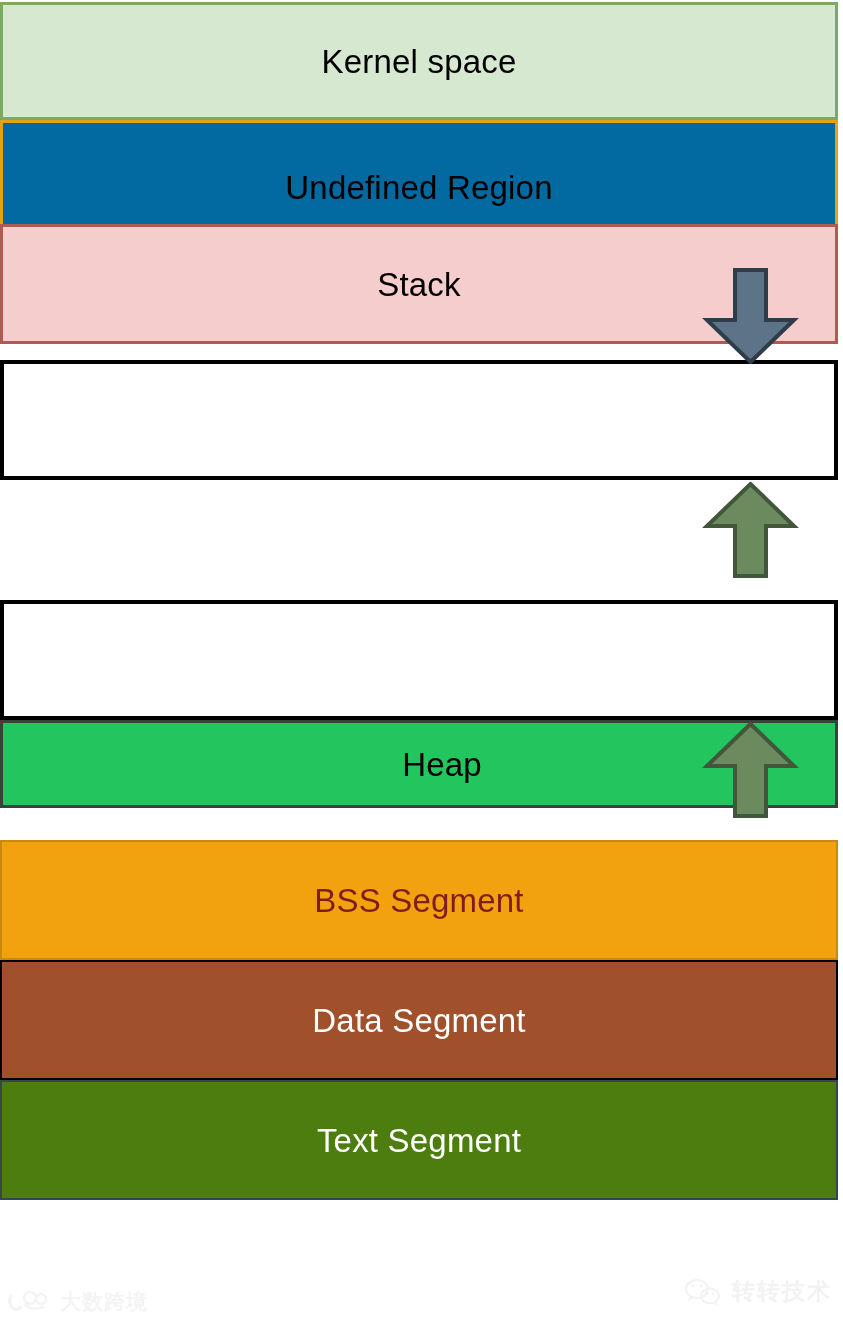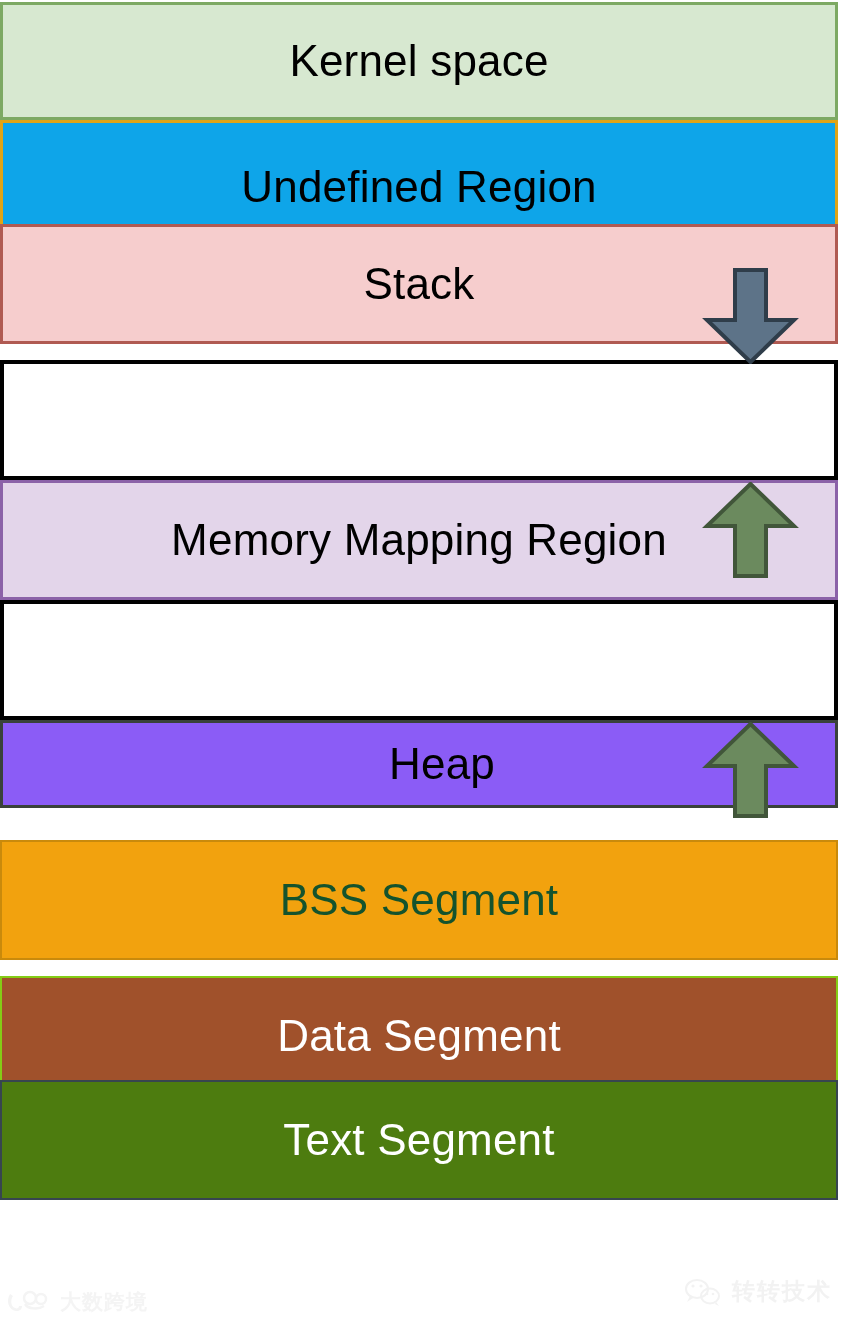--- a/index.html
+++ b/index.html
@@ -20,21 +20,21 @@
   .band {
     position: absolute;
     left: 0;
     width: 838px;
     box-sizing: border-box;
     display: flex;
     align-items: center;
     justify-content: center;
   }
   .band-label {
-    font-size: 44px;
+    font-size: 33px;
     line-height: 1;
     letter-spacing: 0.2px;
     white-space: nowrap;
     text-align: center;
     position: relative;
     z-index: 2;
   }
   .arrow {
     position: absolute;
     z-index: 3;
@@ -65,45 +65,42 @@
 </style>
 </head>
 <body>
 
 <div id="diagram">
 
   <div class="band" style="top:2px;height:118px;background:#d7e8d0;border:3px solid #7da963;">
     <span class="band-label" style="color:#000000;">Kernel space</span>
   </div>
 
-  <div class="band" style="top:120px;height:134px;background:#0ea5e9;border:3px solid #e0a415;">
+  <div class="band" style="top:120px;height:134px;background:#0369a1;border:3px solid #e0a415;">
     <span class="band-label" style="color:#000000;">Undefined Region</span>
   </div>
 
   <div class="band" style="top:224px;height:120px;background:#f6cdcd;border:3px solid #b05a52;">
     <span class="band-label" style="color:#000000;">Stack</span>
   </div>
 
   <div class="band" style="top:360px;height:120px;background:#ffffff;border:4px solid #000000;"></div>
 
-  <div class="band" style="top:480px;height:120px;background:#e3d5ea;border:3px solid #8b62a8;">
-    <span class="band-label" style="color:#000000;">Memory Mapping Region</span>
-  </div>
 
   <div class="band" style="top:600px;height:120px;background:#ffffff;border:4px solid #000000;"></div>
 
-  <div class="band" style="top:720px;height:88px;background:#8b5cf6;border:3px solid #39423a;padding-left:46px;">
+  <div class="band" style="top:720px;height:88px;background:#22c55e;border:3px solid #39423a;padding-left:46px;">
     <span class="band-label" style="color:#000000;">Heap</span>
   </div>
 
   <div class="band" style="top:840px;height:120px;background:#f2a20e;border:2px solid #c98a0c;">
-    <span class="band-label" style="color:#14532d;text-align:right;">BSS Segment</span>
+    <span class="band-label" style="color:#7f1d1d;text-align:right;">BSS Segment</span>
   </div>
 
-  <div class="band" style="top:960px;height:120px;background:#a0512b;border:2px solid #84cc16;margin-top:16px;">
+  <div class="band" style="top:960px;height:120px;background:#a0512b;border:2px solid #000000;">
     <span class="band-label" style="color:#ffffff;">Data Segment</span>
   </div>
 
   <div class="band" style="top:1080px;height:120px;background:#4d7c0f;border:2px solid #37454f;">
     <span class="band-label" style="color:#ffffff;">Text Segment</span>
   </div>
 
   <div class="arrow" style="left:702px;top:268px;width:97px;height:96px;">
     <svg width="97" height="96" viewBox="0 0 97 96" xmlns="http://www.w3.org/2000/svg">
       <polygon points="33,2 64,2 64,52 92,52 48.5,94 5,52 33,52" fill="#5d7388" stroke="#2f3d4a" stroke-width="4" stroke-linejoin="miter"></polygon>

